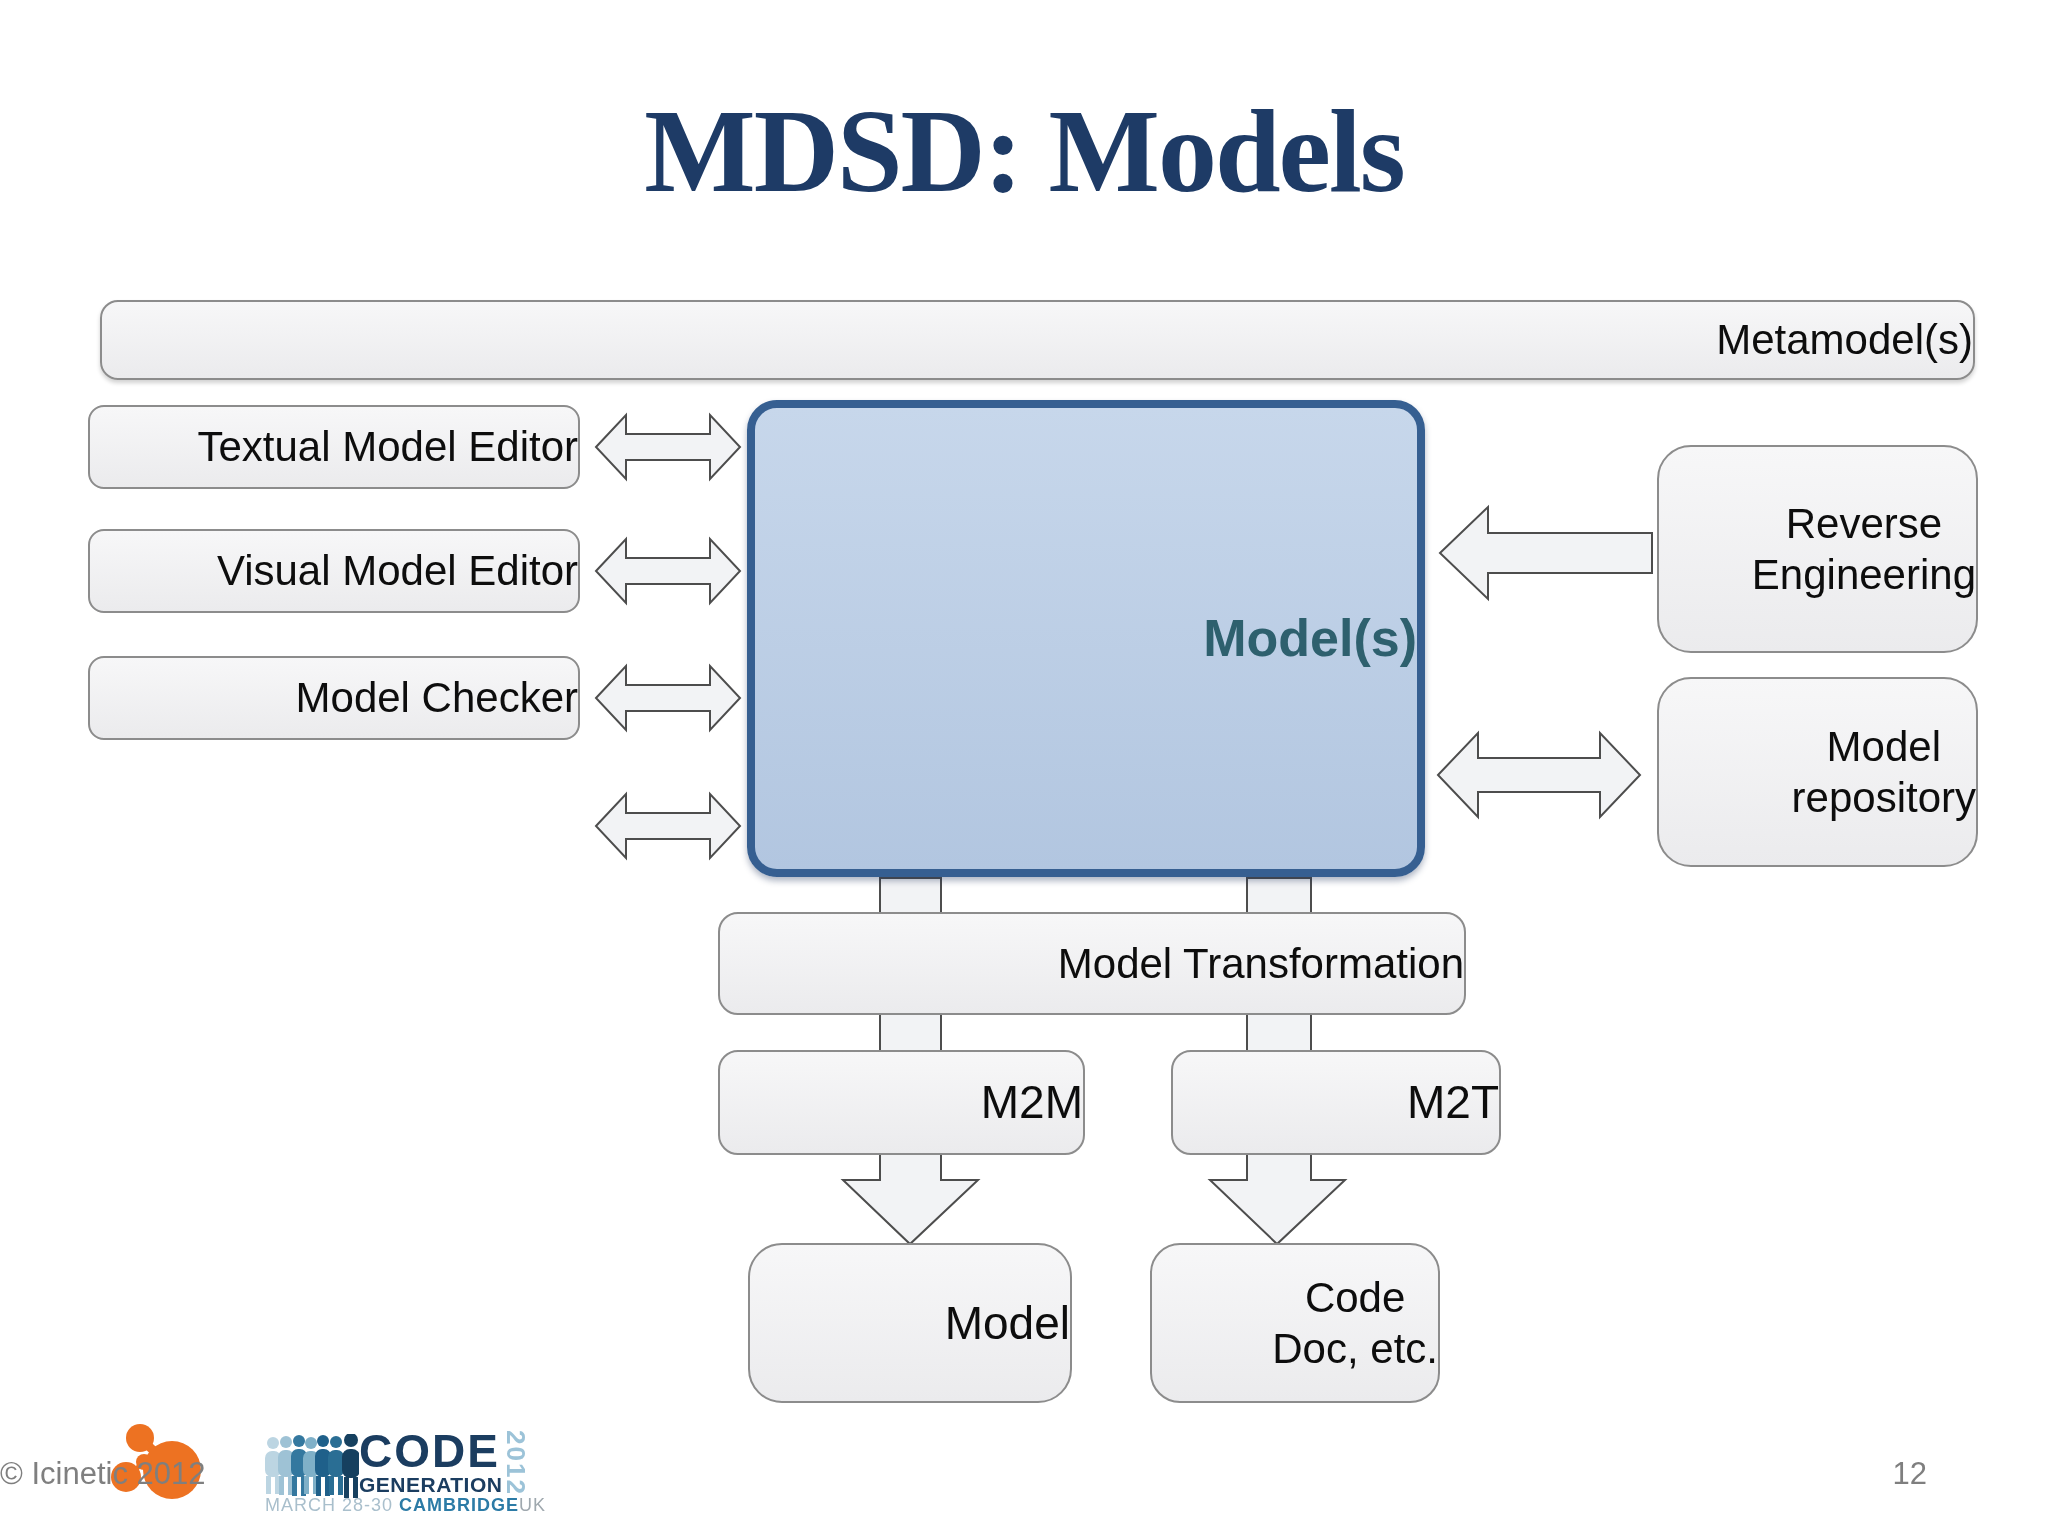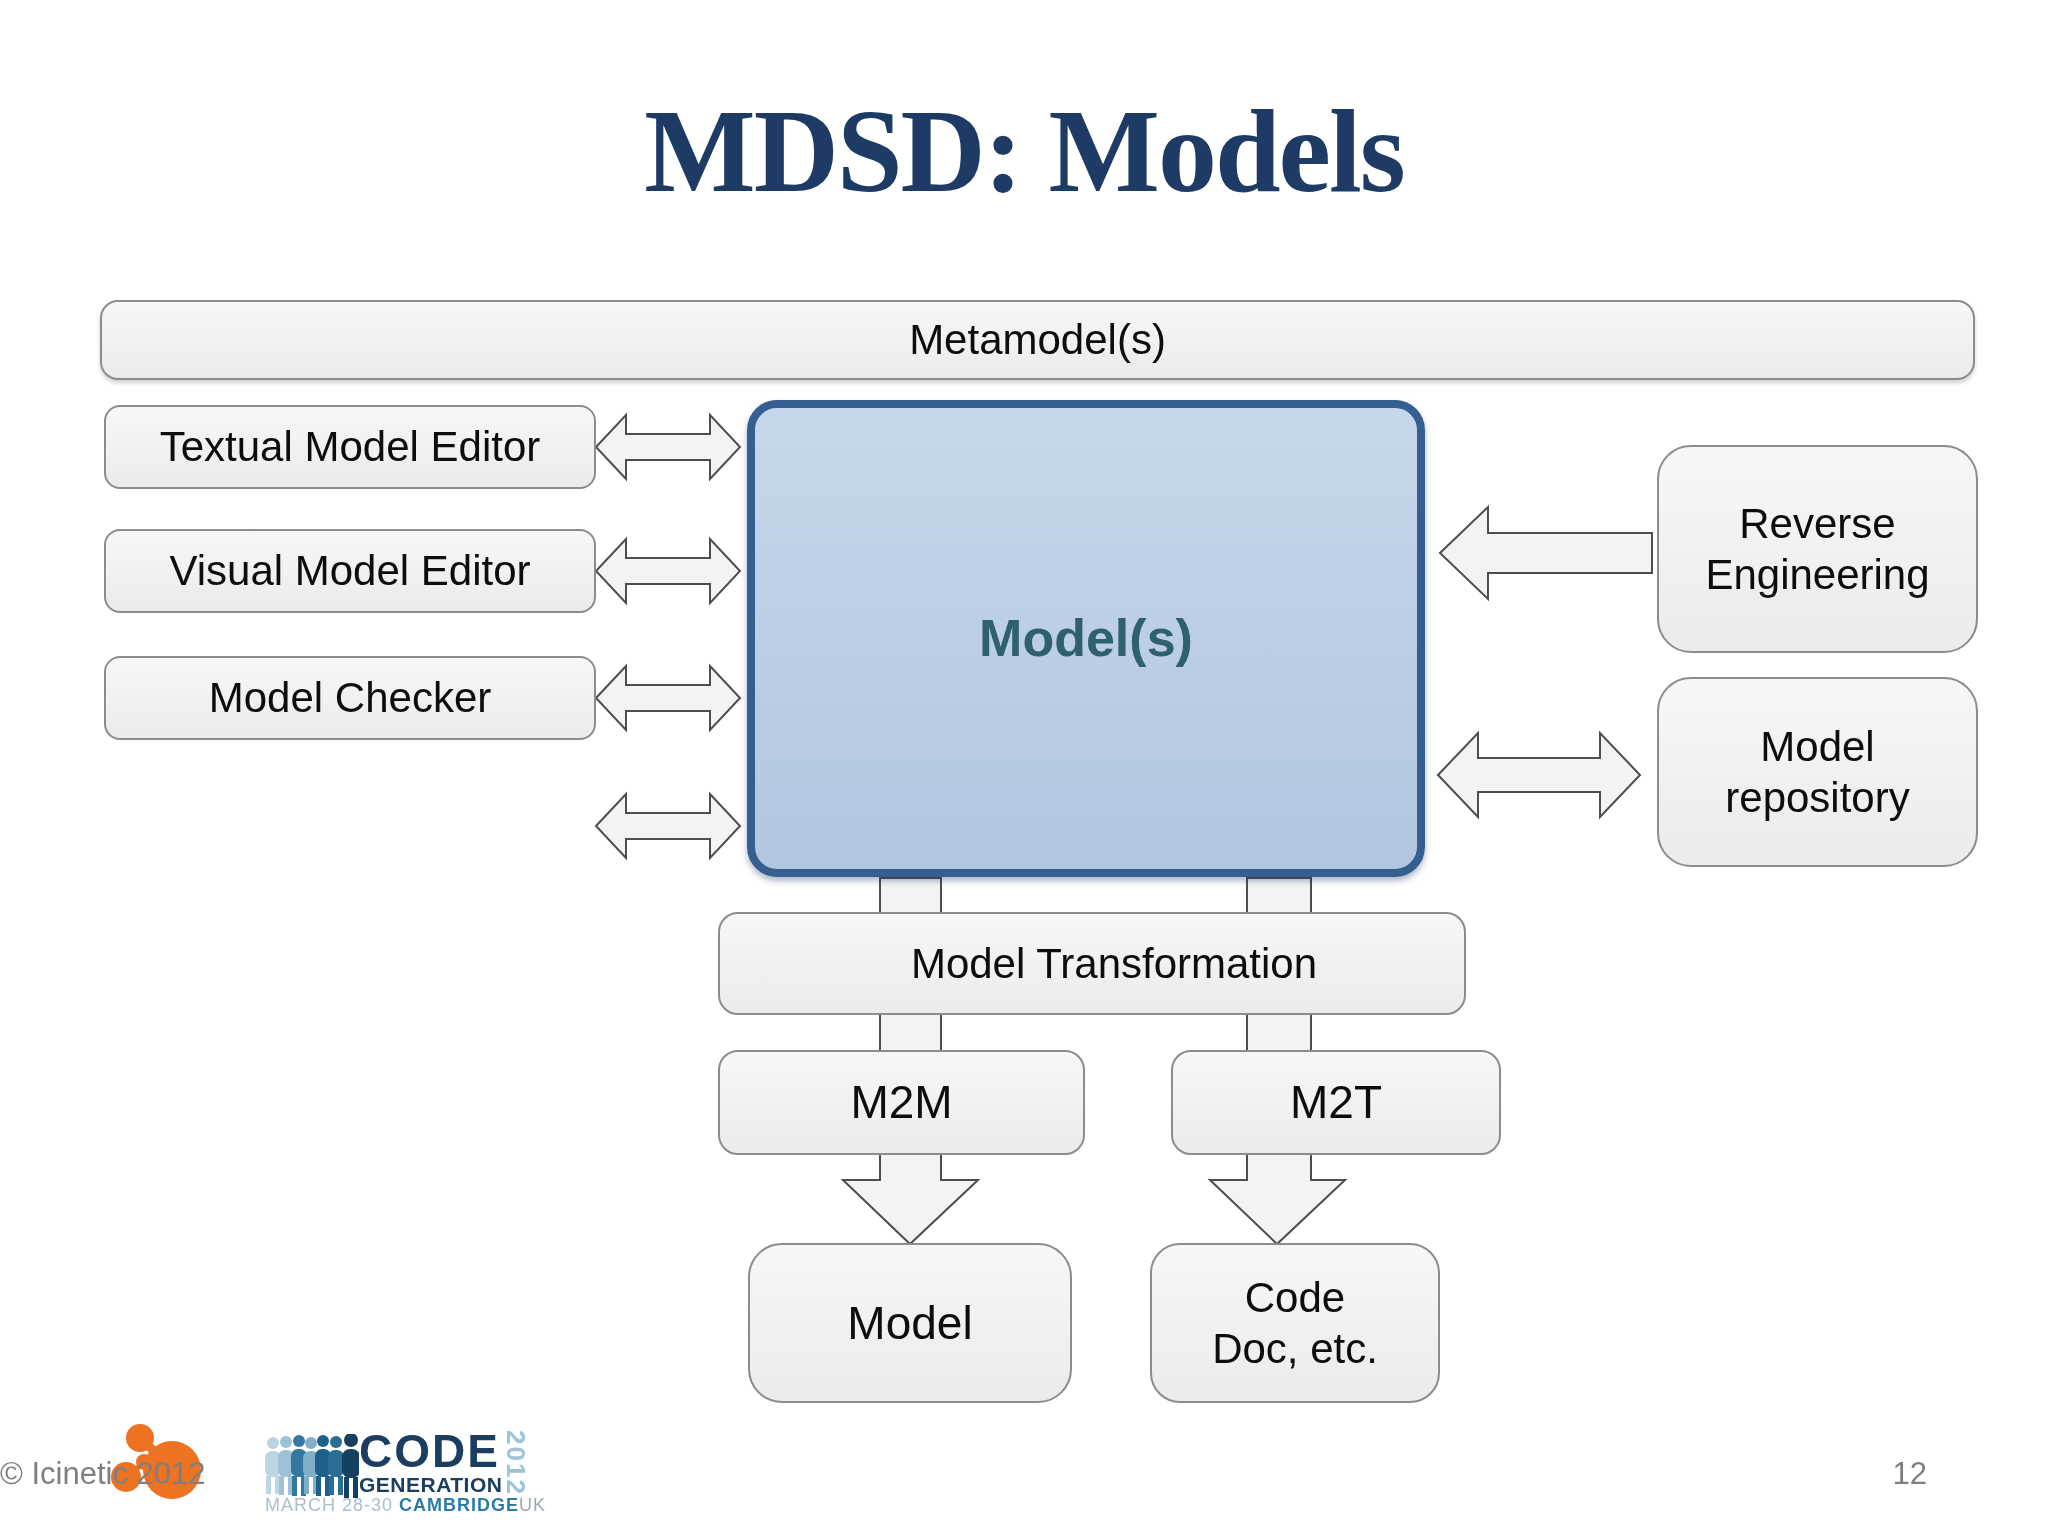--- a/index.html
+++ b/index.html
@@ -7,27 +7,27 @@
     position:relative;width:2035px;height:1536px;background:#ffffff;overflow:hidden;
     font-family:"Liberation Sans", sans-serif;color:#111;
   }
   .title{
     position:absolute;left:0;top:84px;width:2048px;text-align:center;
     font-family:"Liberation Serif", serif;font-weight:bold;
     font-size:118px;letter-spacing:-2px;color:var(--title-text,#1e3b66);
   }
   .diagram-layer{position:absolute;left:0;top:0;width:2048px;height:1536px;}
   .box{
-    position:absolute;display:flex;align-items:center;justify-content:center;text-align:center;
+    position:absolute;display:flex;align-items:center;justify-content:flex-end;text-align:center;
     background:linear-gradient(180deg,#f7f7f8 0%,#ebebed 100%);
     border:2px solid var(--box-border,#8c8c8c);box-sizing:border-box;
     font-size:42px;color:#0d0d0d;line-height:1.22;
   }
   .metamodel{left:100px;top:300px;width:1875px;height:80px;border-radius:18px;box-shadow:0 3px 4px rgba(0,0,0,.18);}
-  .tool{left:104px;width:492px;height:84px;border-radius:16px;}
+  .tool{left:88px;width:492px;height:84px;border-radius:16px;}
   .tool1{top:405px;} .tool2{top:529px;} .tool3{top:656px;} .tool4{top:784px;}
   .models{
     left:747px;top:400px;width:678px;height:477px;border-radius:30px;
     background:linear-gradient(180deg,#c7d7eb 0%,#b2c6e0 100%);
     border:8px solid var(--models-border,#365f91);
     box-shadow:0 4px 6px rgba(30,50,90,.35);
     font-size:52px;font-weight:bold;color:var(--models-text,#2e606e);
   }
   .reverse{left:1657px;top:445px;width:321px;height:208px;border-radius:34px;}
   .repo{left:1657px;top:677px;width:321px;height:190px;border-radius:34px;}

